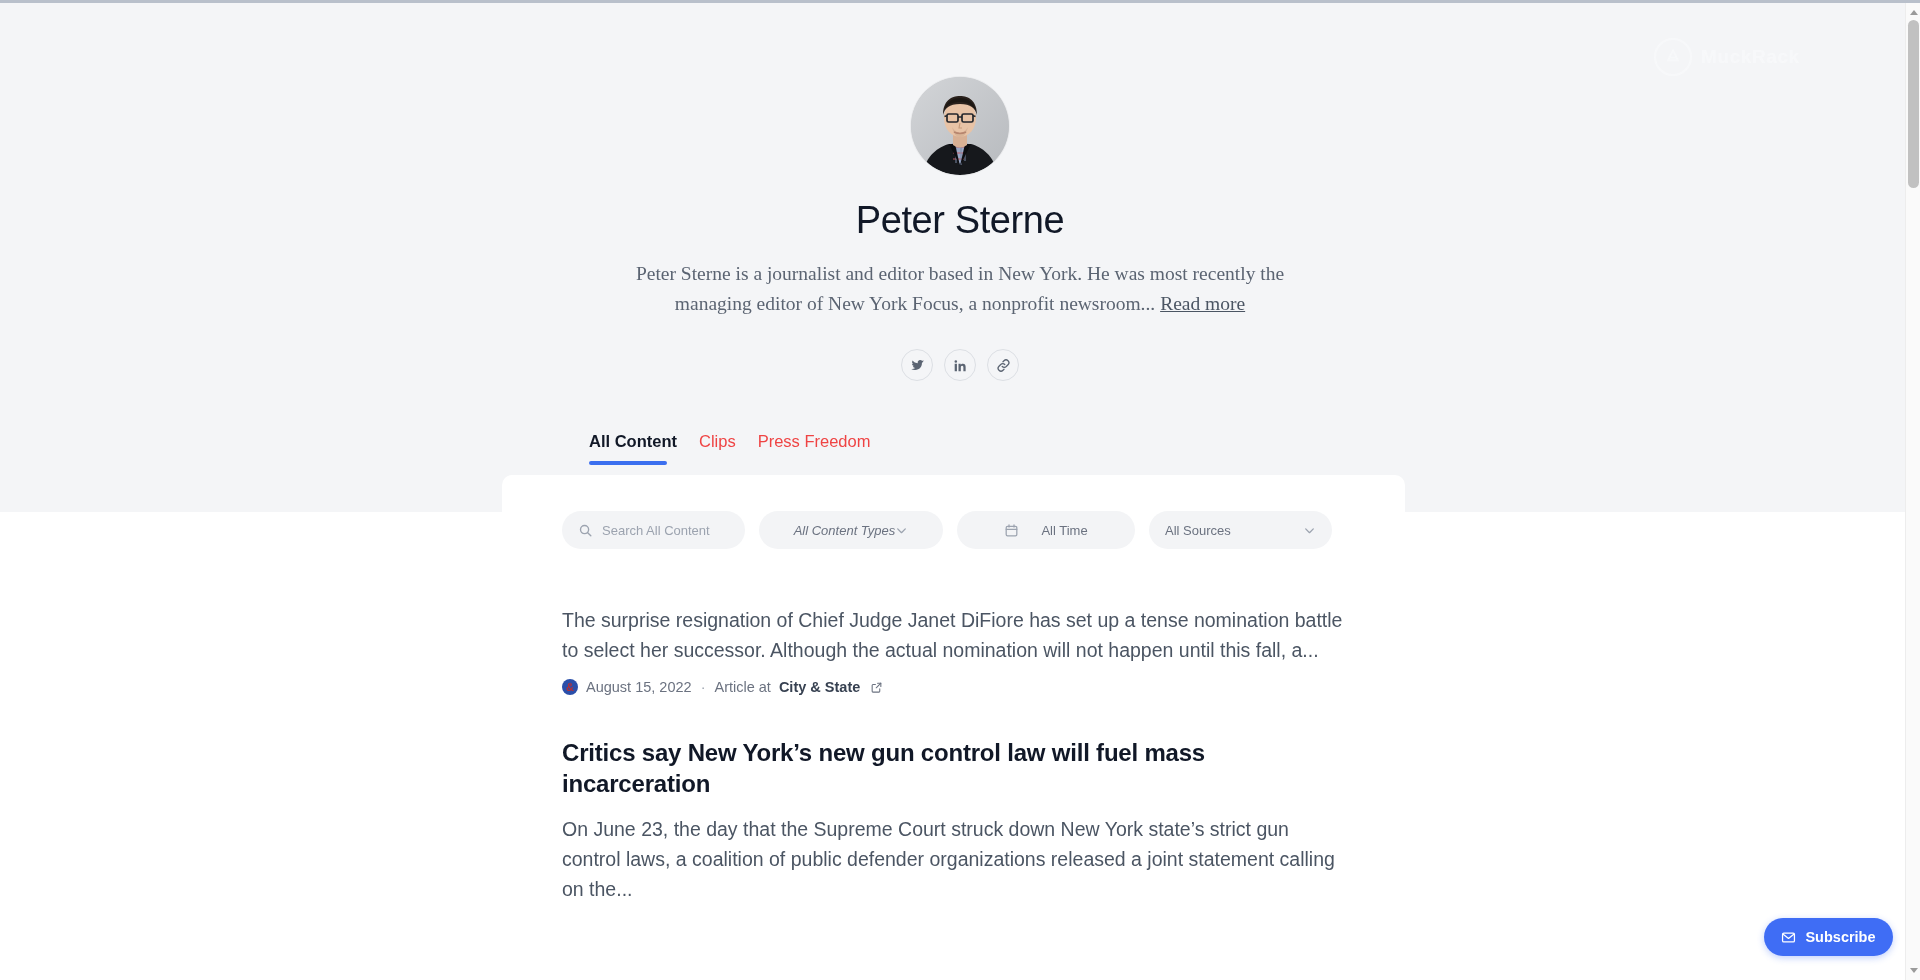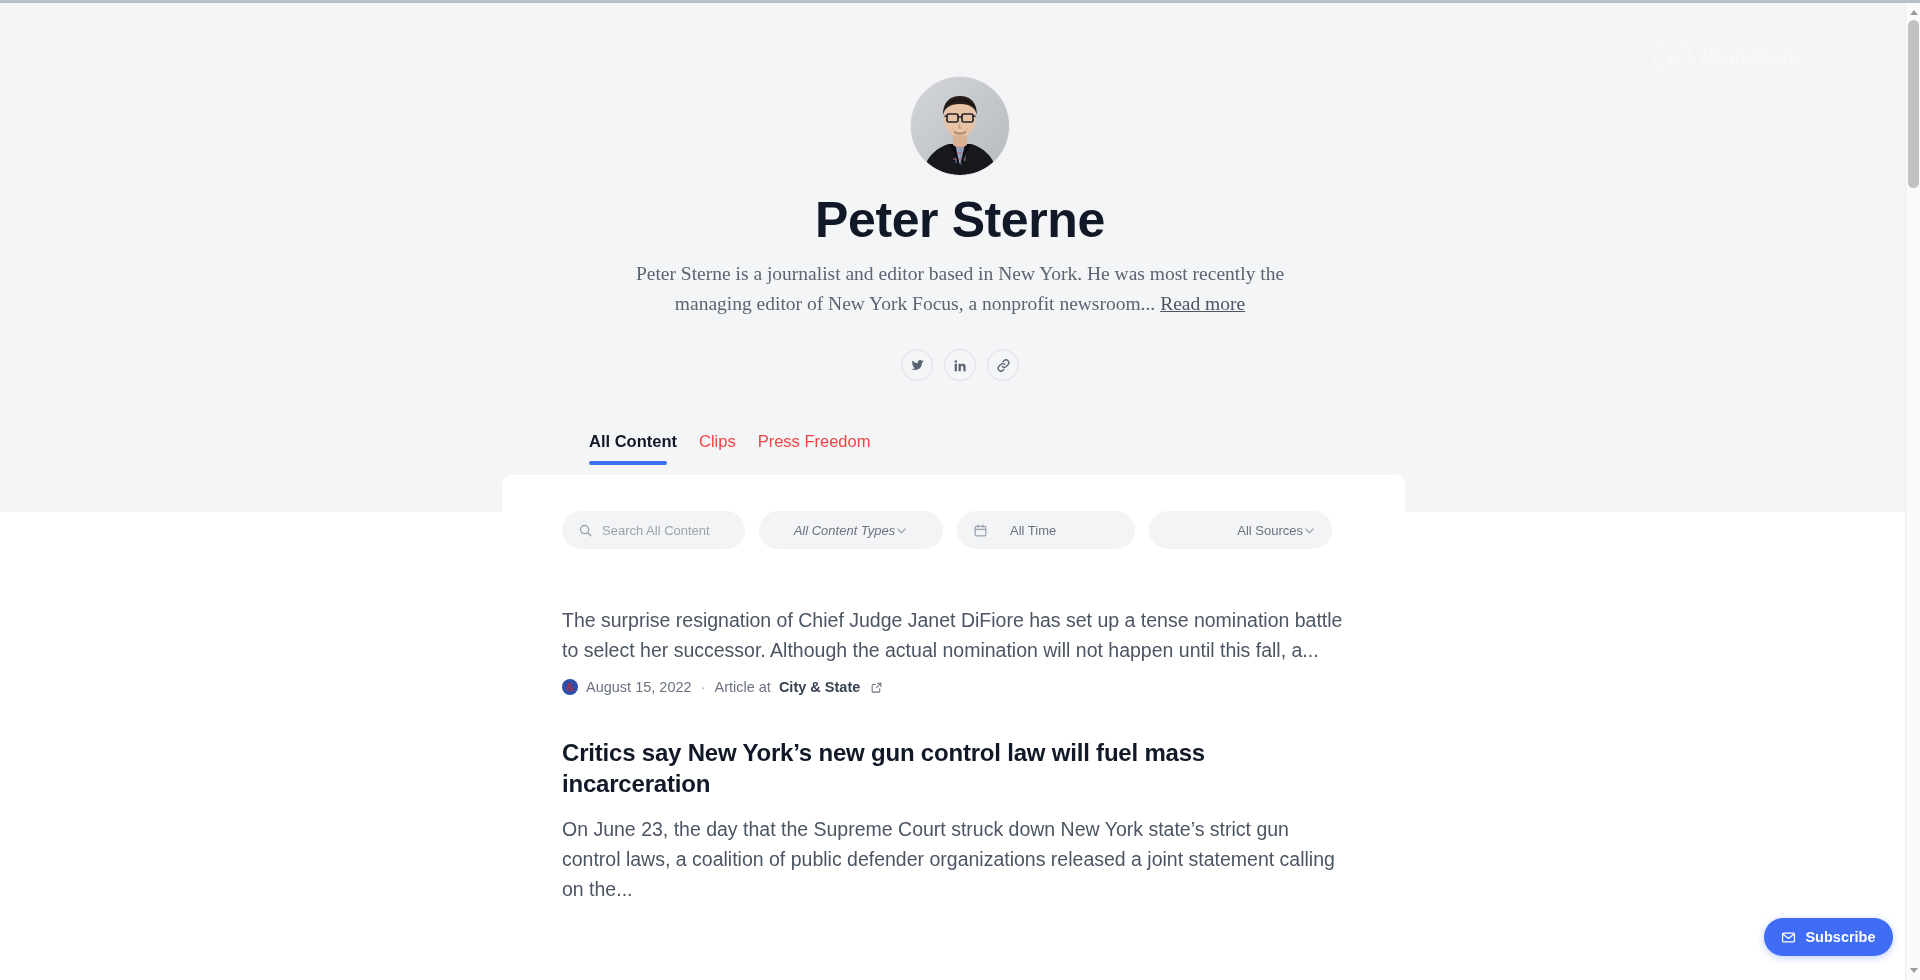--- a/index.html
+++ b/index.html
@@ -84,22 +84,22 @@
     background: #c6c8cb;
     box-shadow: 0 0 0 1px rgba(0,0,0,0.04);
   }
   .avatar svg { display: block; }
 
   .profile-name {
     position: absolute;
     top: 197px;
     left: 0;
     width: 1920px;
-    font-size: 50px;
-    font-weight: 700;
+    font-size: 38px;
+    font-weight: 400;
     color: #111827;
     letter-spacing: -0.4px;
     line-height: 46px;
   }
 
   .profile-bio {
     position: absolute;
     top: 259px;
     left: 50%;
     transform: translateX(-50%);
@@ -194,22 +194,22 @@
     display: flex;
     align-items: center;
     padding: 0 16px;
     cursor: pointer;
     font-size: 13px;
     color: #6b7280;
     white-space: nowrap;
   }
   .filter-search { width: 183px; gap: 9px; }
   .filter-types  { width: 184px; justify-content: center; font-style: italic; }
-  .filter-time   { width: 178px; gap: 22px; }
-  .filter-src    { width: 183px; justify-content: flex-end; }
+  .filter-time   { width: 178px; gap: 22px; justify-content: center; }
+  .filter-src    { width: 183px; justify-content: space-between; }
   .filter svg { display: block; flex: 0 0 auto; }
   .filter-label { color: #6b7280; }
   .filter-search .filter-label { color: #9ca3af; }
 
   
   .articles {
     position: absolute;
     top: 590px;
     left: 562px;
     width: 800px;

